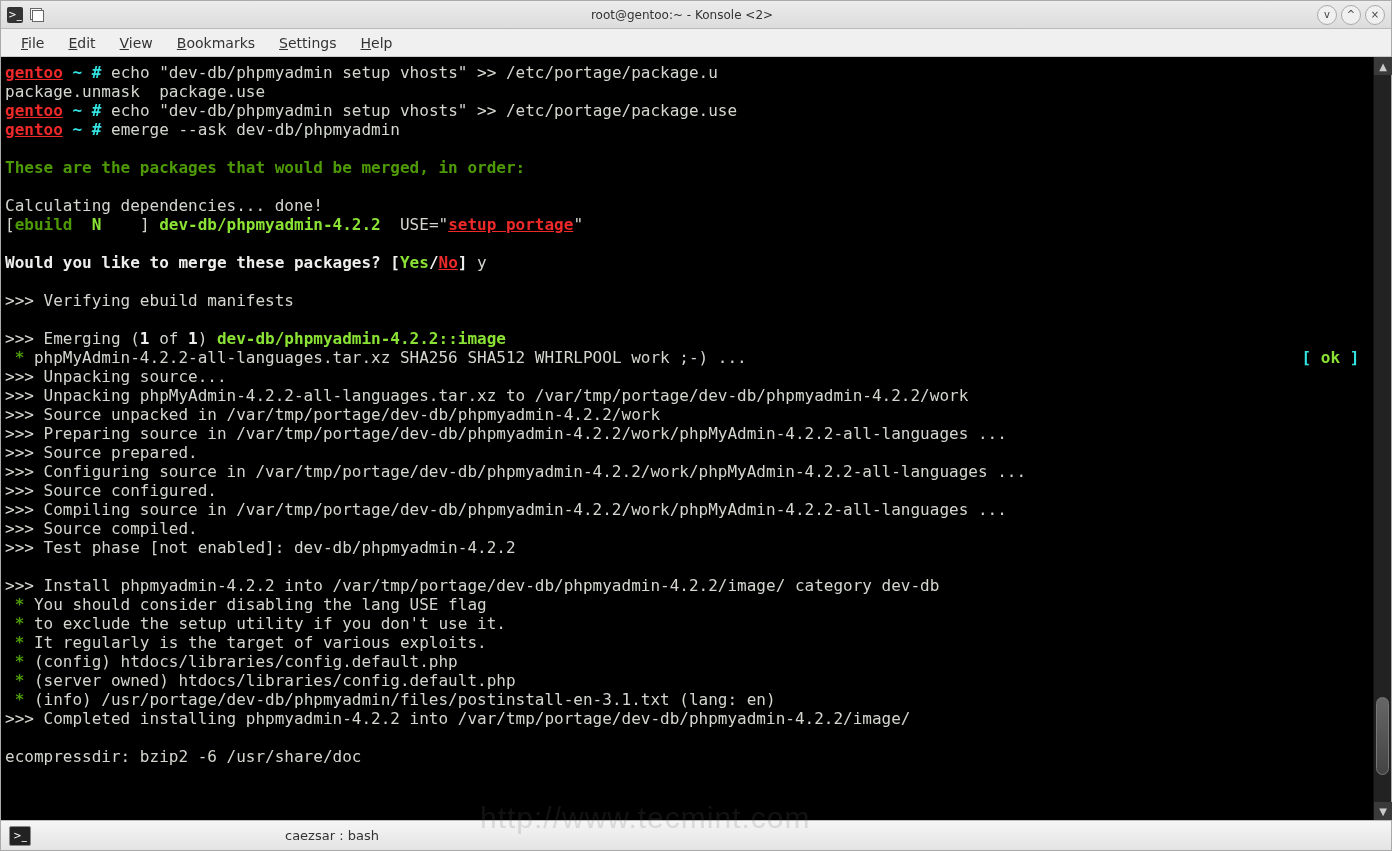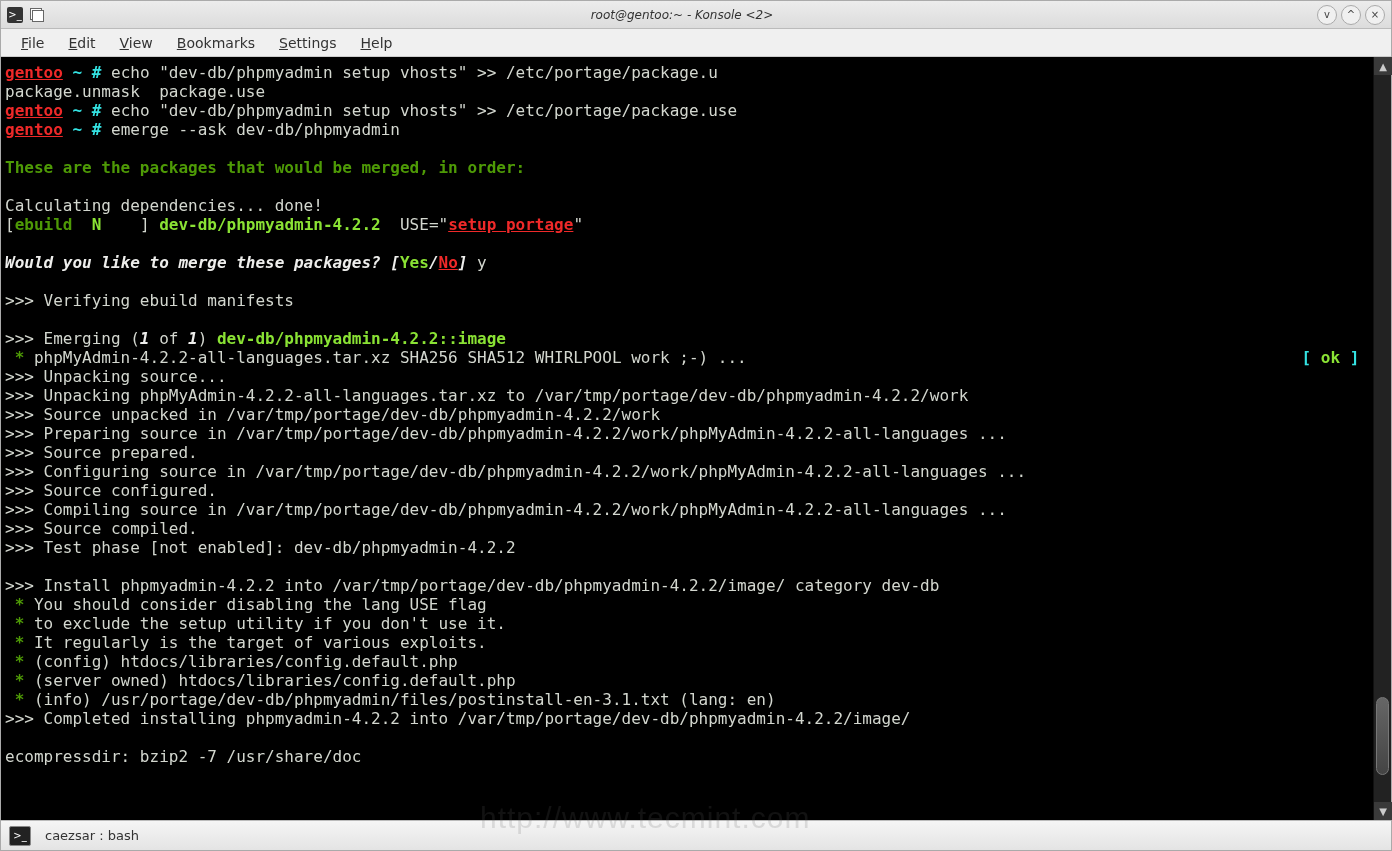--- a/index.html
+++ b/index.html
@@ -38,21 +38,21 @@
   position:relative;
 }
 .titlebar .spawn-icon::before {
   content:""; position:absolute; left:1px; top:1px;
   width:10px; height:10px; border:1px solid #666; background:#fff;
 }
 .titlebar .spawn-icon::after {
   content:""; position:absolute; right:1px; bottom:1px;
   width:10px; height:10px; border:1px solid #666; background:#fff;
 }
-.titlebar .title-text { flex:1; text-align:center; font-weight:500;font-style:italic; }
+.titlebar .title-text { flex:1; text-align:center; font-weight:500; }
 .titlebar .win-btn {
   width:20px; height:20px;
   border:1px solid #aaa; border-radius:10px;
   background:#f0f0f0;
   margin-left:4px;
   display:flex; align-items:center; justify-content:center;
   font-size:10px; color:#444;
   cursor:pointer;
 }
 .menubar {
@@ -113,35 +113,35 @@
   color:#333;
   position:relative;
 }
 .statusbar .tab-icon {
   width:22px; height:20px;
   border:1px solid #888; border-radius:2px;
   background:#222; color:#fff;
   font-size:10px; line-height:18px; text-align:center;
   margin-right:14px;
 }
-.statusbar .tab-label { }
+.statusbar .tab-label { margin-left:240px; }
 .watermark {
   position:absolute; left:480px; bottom:16px;
   font-family:Arial,sans-serif;
   font-size:30px; font-weight:normal;
   color:rgba(100,100,100,0.18);
   letter-spacing:1px;
   pointer-events:none;
 }
 .c-redb  { color:#ef2929; font-weight:bold;text-decoration:underline; }
 .c-green { color:#4e9a06;font-weight:bold; }
 .c-greenb{ color:#8ae234; font-weight:bold; }
 .c-blueb { color:#34e2e2; font-weight:bold; }
 .c-white { color:#d3d7cf; }
-.c-whiteb{ color:#eeeeec; font-weight:bold;font-style:italic; }
+.c-whiteb{ color:#eeeeec; font-weight:bold; }
 </style>
 </head>
 <body>
 
 <div class="window">
 
   <div class="titlebar">
     <div class="app-icon">&gt;_</div>
     <div class="spawn-icon"></div>
     <div class="title-text">root@gentoo:~ - Konsole &lt;2&gt;</div>
@@ -189,21 +189,21 @@
 
 <span class="c-white">&gt;&gt;&gt; Install phpmyadmin-4.2.2 into /var/tmp/portage/dev-db/phpmyadmin-4.2.2/image/ category dev-db</span>
 <span class="c-green"> * </span><span class="c-white">You should consider disabling the lang USE flag</span>
 <span class="c-green"> * </span><span class="c-white">to exclude the setup utility if you don't use it.</span>
 <span class="c-green"> * </span><span class="c-white">It regularly is the target of various exploits.</span>
 <span class="c-green"> * </span><span class="c-white">(config) htdocs/libraries/config.default.php</span>
 <span class="c-green"> * </span><span class="c-white">(server owned) htdocs/libraries/config.default.php</span>
 <span class="c-green"> * </span><span class="c-white">(info) /usr/portage/dev-db/phpmyadmin/files/postinstall-en-3.1.txt (lang: en)</span>
 <span class="c-white">&gt;&gt;&gt; Completed installing phpmyadmin-4.2.2 into /var/tmp/portage/dev-db/phpmyadmin-4.2.2/image/</span>
 
-<span class="c-white">ecompressdir: bzip2 -7 /usr/share/doc</span>
+<span class="c-white">ecompressdir: bzip2 -6 /usr/share/doc</span>
 </div>
     <div class="scrollbar">
       <div class="arrow up">▲</div>
       <div class="thumb"></div>
       <div class="arrow down">▼</div>
     </div>
   </div>
 
   <div class="statusbar">
     <div class="tab-icon">&gt;_</div>

